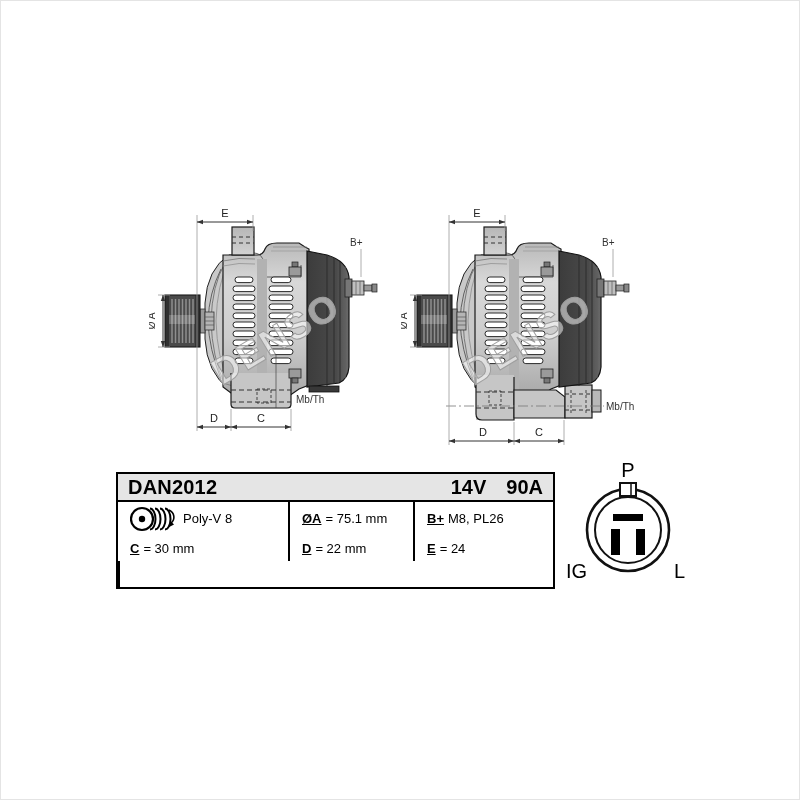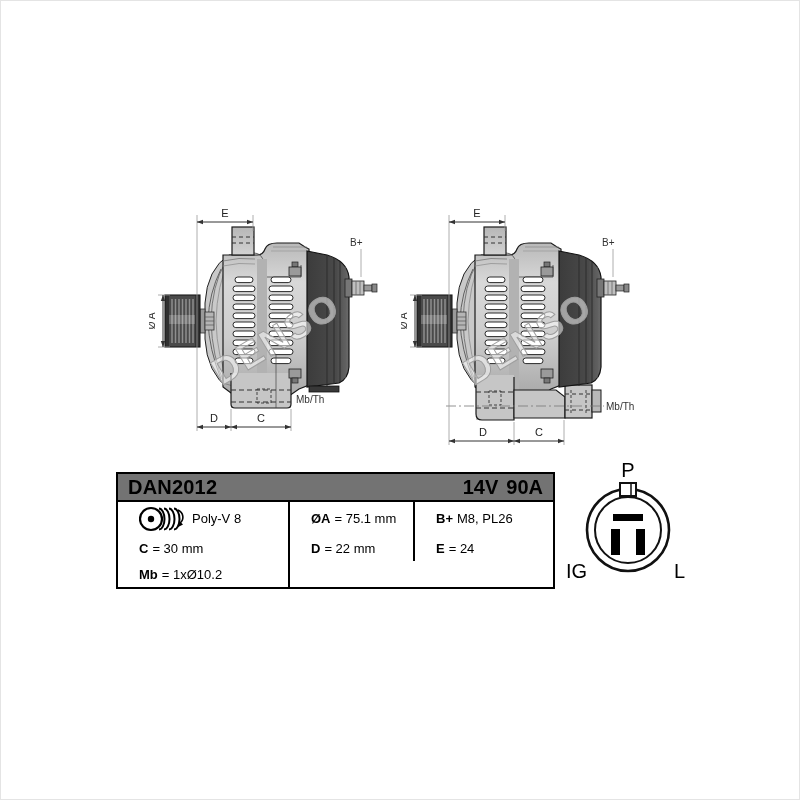--- a/index.html
+++ b/index.html
@@ -1,28 +1,28 @@
 <!DOCTYPE html>
 <html><head>
 <meta charset="utf-8">
 <style>
   html,body{margin:0;padding:0;background:#fff;}
   .canvas{position:relative;width:800px;height:800px;background:#fff;box-sizing:border-box;
           border:1px solid #e4e4e4;font-family:"Liberation Sans",sans-serif;overflow:hidden;}
   .abs{position:absolute;}
   
   .spec-table{left:115px;top:471px;width:439px;height:117px;border:2px solid #000;box-sizing:border-box;background:#fff;}
-  .spec-header{height:28px;background:#737373;border-bottom:2px solid #000;display:flex;align-items:center;
+  .spec-header{height:28px;background:#e5e5e5;border-bottom:2px solid #000;display:flex;align-items:center;
                padding:0 10px;box-sizing:border-box;}
   .spec-model{font-size:20px;font-weight:bold;color:#000;flex:1;letter-spacing:.2px;}
-  .spec-volt,.spec-amp{font-size:20px;font-weight:bold;color:#000;margin-left:8px;}
+  .spec-volt,.spec-amp{font-size:20px;font-weight:bold;color:#000;margin-left:20px;}
   .spec-body{display:grid;grid-template-columns:170px 125px 140px;grid-template-rows:33px 26px 26px;}
-  .cell{display:flex;align-items:center;padding-left:21px;font-size:13px;color:#000;white-space:nowrap;box-sizing:border-box;}
+  .cell{display:flex;align-items:center;padding-left:12px;font-size:13px;color:#000;white-space:nowrap;box-sizing:border-box;}
   .cell.c2,.cell.c3{border-left:2px solid #000;}
-  .cell b{font-weight:bold;margin-right:4px;}
+  .cell b{font-weight:bold;margin-right:4px;text-decoration:underline;}
   .pulley-ic{margin-right:7px;flex:0 0 auto;}
   
   text{font-family:"Liberation Sans",sans-serif;}
   .dimtxt{font-size:11px;fill:#222;}
   .smalltxt{font-size:10px;fill:#333;}
   .wmark{font-size:37px;font-weight:bold;letter-spacing:2px;fill:rgba(255,255,255,.52);stroke:#9e9e9e;stroke-width:1;}
   .pintxt{font-size:20px;fill:#000;}
 </style>
 </head>
 <body>
@@ -396,24 +396,20 @@
         <span>= 30 mm</span>
       </div>
       <div class="cell c2">
         <b>D</b>
         <span>= 22 mm</span>
       </div>
       <div class="cell c3">
         <b>E</b>
         <span>= 24</span>
       </div>
-      <div class="cell c1">
-        <b>Mb</b>
-        <span>= 1xØ10.2</span>
-      </div>
       <div class="cell c3"></div>
     </div>
   </div>
 
   <svg class="abs" style="left:563px;top:452px" width="132" height="138" viewBox="0 0 132 138">
     <circle cx="64" cy="77" r="41" fill="#fff" stroke="#111" stroke-width="2.6"></circle>
     <circle cx="64" cy="77" r="33" fill="#fff" stroke="#111" stroke-width="2"></circle>
     <g>
       <rect x="56" y="30" width="16" height="13" fill="#fff" stroke="#111" stroke-width="2"></rect>
       <line x1="67" y1="30" x2="67" y2="43" stroke="#111" stroke-width="1.5"></line>

